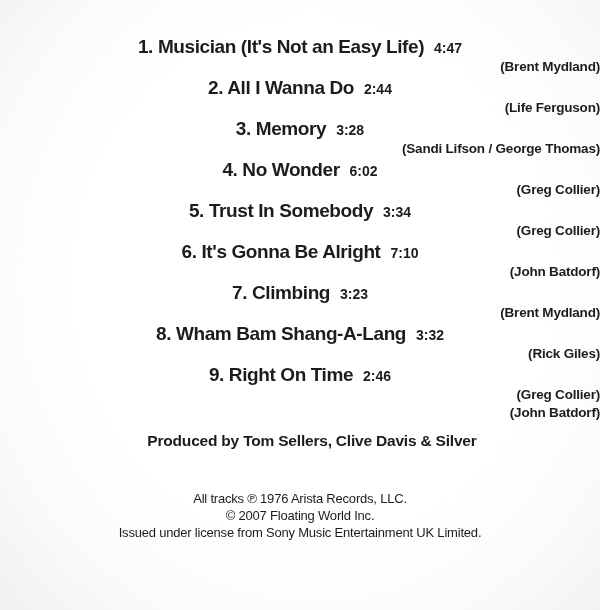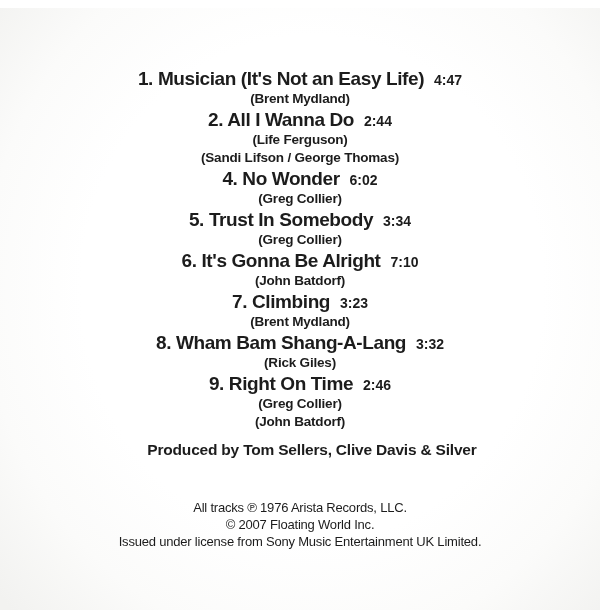--- a/index.html
+++ b/index.html
@@ -15,22 +15,22 @@
   .cover {
     width: 600px;
     height: 610px;
     box-sizing: border-box;
     background: radial-gradient(ellipse 420px 460px at 52% 46%, #ffffff 55%, #fbfbfa 78%, #f2f2f0 100%);
     color: #1c1c1c;
     text-align: center;
   }
   .tracklist {
     list-style: none;
-    margin: 8px;
-    padding: 60px 0 0 0;
+    margin: 0;
+    padding: 36px 0 0 0;
   }
   .track {
     margin: 0 0 3px 0;
   }
   .title-line {
     font-size: 19px;
     font-weight: bold;
     line-height: 22px;
     letter-spacing: -0.4px;
     white-space: nowrap;
@@ -39,20 +39,21 @@
     font-size: 14px;
     font-weight: bold;
     letter-spacing: 0;
     margin-left: 5px;
   }
   .credit-line {
     font-size: 13.5px;
     font-weight: bold;
     line-height: 15px;
     letter-spacing: -0.2px;
+    text-align: right;
   }
   .produced {
     margin-top: 12px;
     font-size: 15.5px;
     font-weight: bold;
     letter-spacing: -0.2px;
     padding-left: 24px;
   }
   .footer {
     margin-top: 40px;
@@ -80,20 +81,25 @@
   <li class="track">
     <div class="title-line">
       <span class="t-num">2.</span>
       <span class="t-title"> All I Wanna Do</span>
       <span class="t-time">2:44</span>
     </div>
     <div class="credit-line">(Life Ferguson)</div>
   </li>
 
   <li class="track">
+    <div class="title-line">
+      <span class="t-num">3.</span>
+      <span class="t-title"> Memory</span>
+      <span class="t-time">3:28</span>
+    </div>
     <div class="credit-line">(Sandi Lifson / George Thomas)</div>
   </li>
 
   <li class="track">
     <div class="title-line">
       <span class="t-num">4.</span>
       <span class="t-title"> No Wonder</span>
       <span class="t-time">6:02</span>
     </div>
     <div class="credit-line">(Greg Collier)</div>

